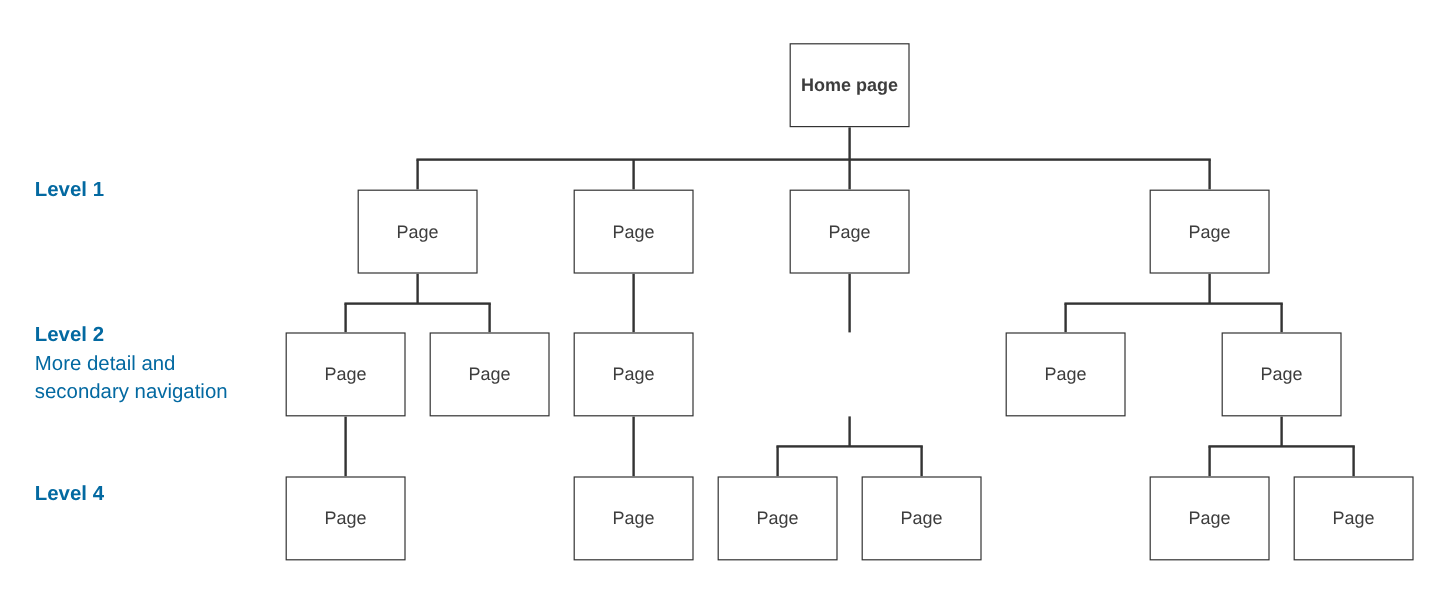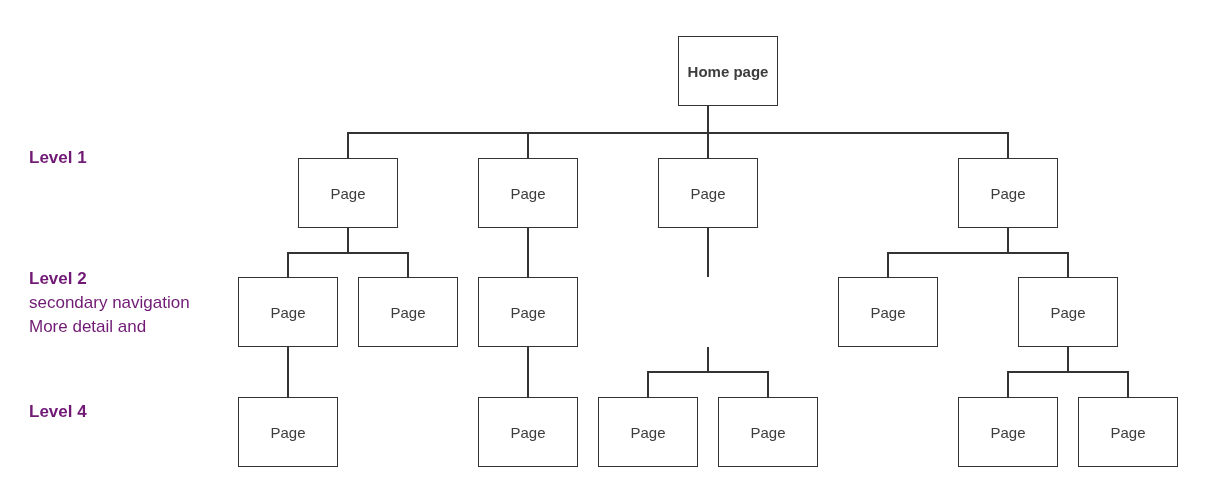--- a/index.html
+++ b/index.html
@@ -15,63 +15,62 @@
     font-family: "Liberation Sans", "DejaVu Sans", sans-serif;
     color: #3d3d3d;
     overflow: hidden;
   }
   .legend {
     position: absolute;
     left: 29px;
     width: 240px;
     font-size: 17px;
     line-height: 24px;
-    color: #701a75;
+    color: #0369a1;
   }
   .legend-title {
     font-weight: 700;
   }
   .node {
     position: absolute;
     width: 100px;
     height: 70px;
     box-sizing: border-box;
     border: 1.5px solid #333333;
     background: #ffffff;
     display: flex;
     align-items: center;
     justify-content: center;
     font-size: 15px;
     color: #3d3d3d;
     z-index: 2;
   }
   .node.bold {
     font-weight: 700;
-    margin-left: 20px;
   }
   .vline, .hline {
     position: absolute;
     background: #333333;
     z-index: 1;
   }
   .vline { width: 1.5px; }
   .hline { height: 1.5px; }
 </style>
 </head>
 <body>
 
 <div class="canvas">
 
   <div class="legend" style="top:146px">
     <div class="legend-title">Level 1</div>
   </div>
   <div class="legend" style="top:267px">
     <div class="legend-title">Level 2</div>
+    <div>More detail and</div>
     <div>secondary navigation</div>
-    <div>More detail and</div>
   </div>
   <div class="legend" style="top:400px">
     <div class="legend-title">Level 4</div>
   </div>
 
   <div class="vline" style="left:707.25px; top:106px; height:52px"></div>
   <div class="hline" style="left:347.25px; top:132.25px; width:661.5px"></div>
   <div class="vline" style="left:347.25px; top:133px; height:25px"></div>
   <div class="vline" style="left:527.25px; top:133px; height:25px"></div>
   <div class="vline" style="left:1007.25px; top:133px; height:25px"></div>

